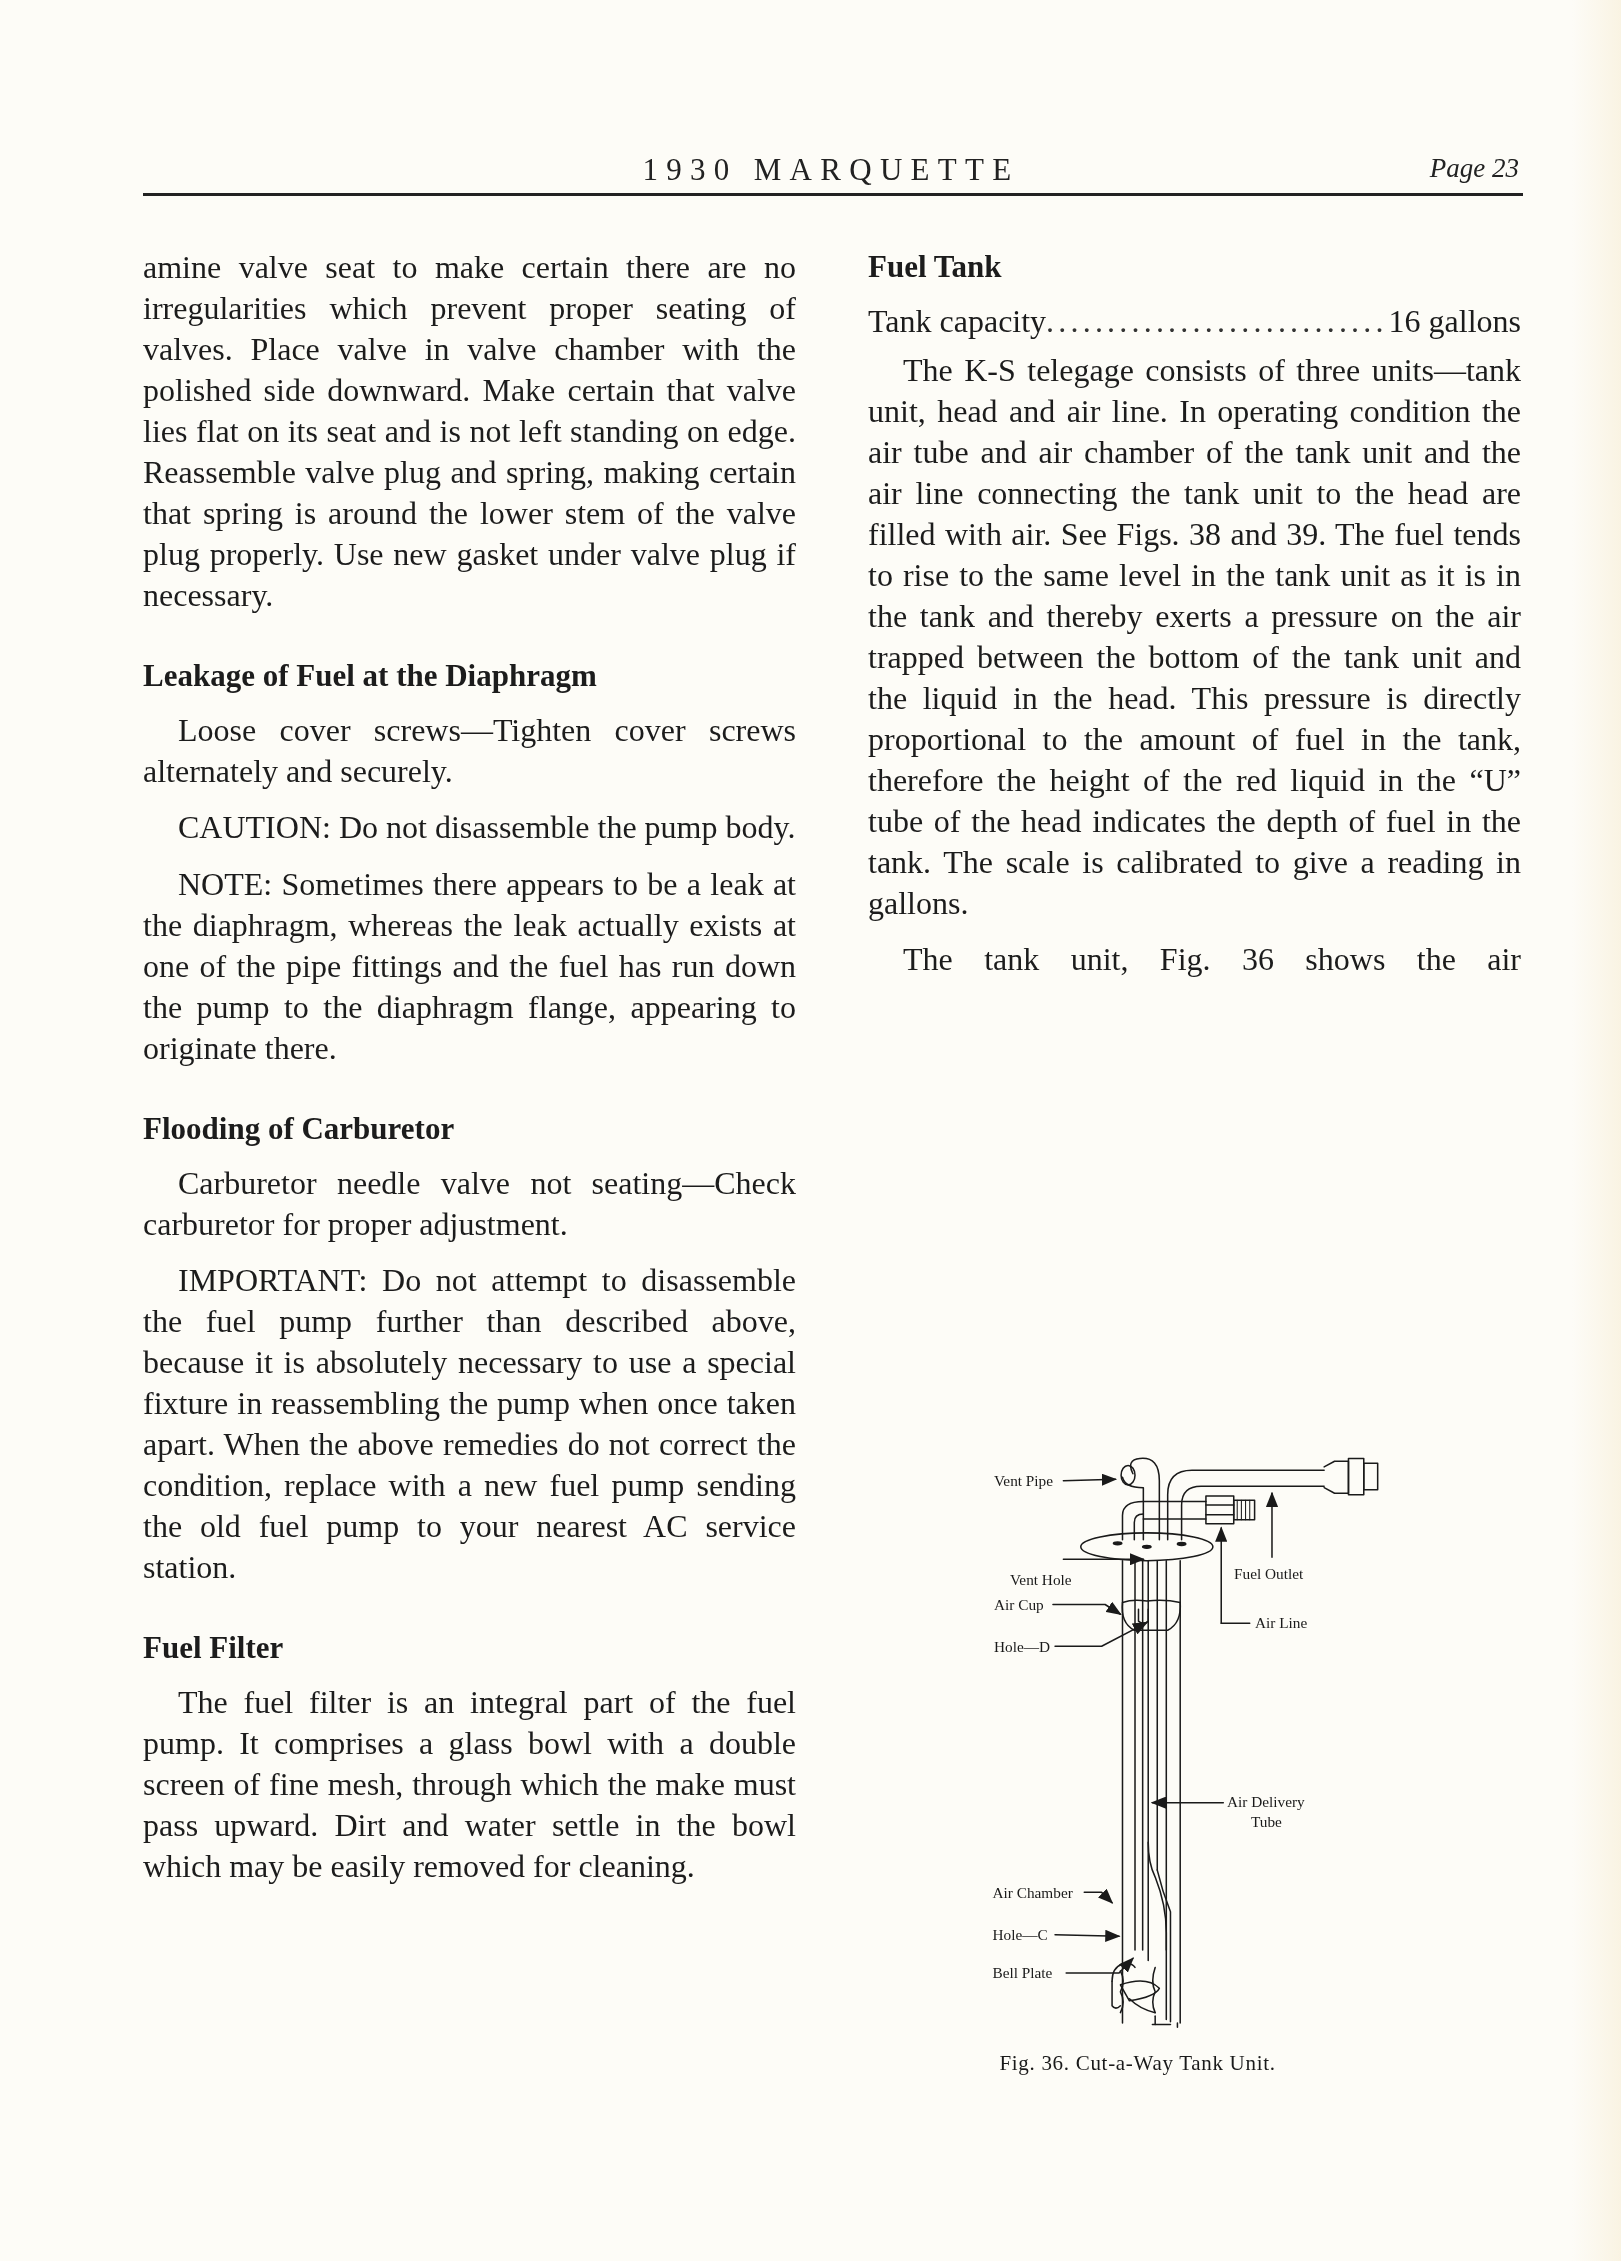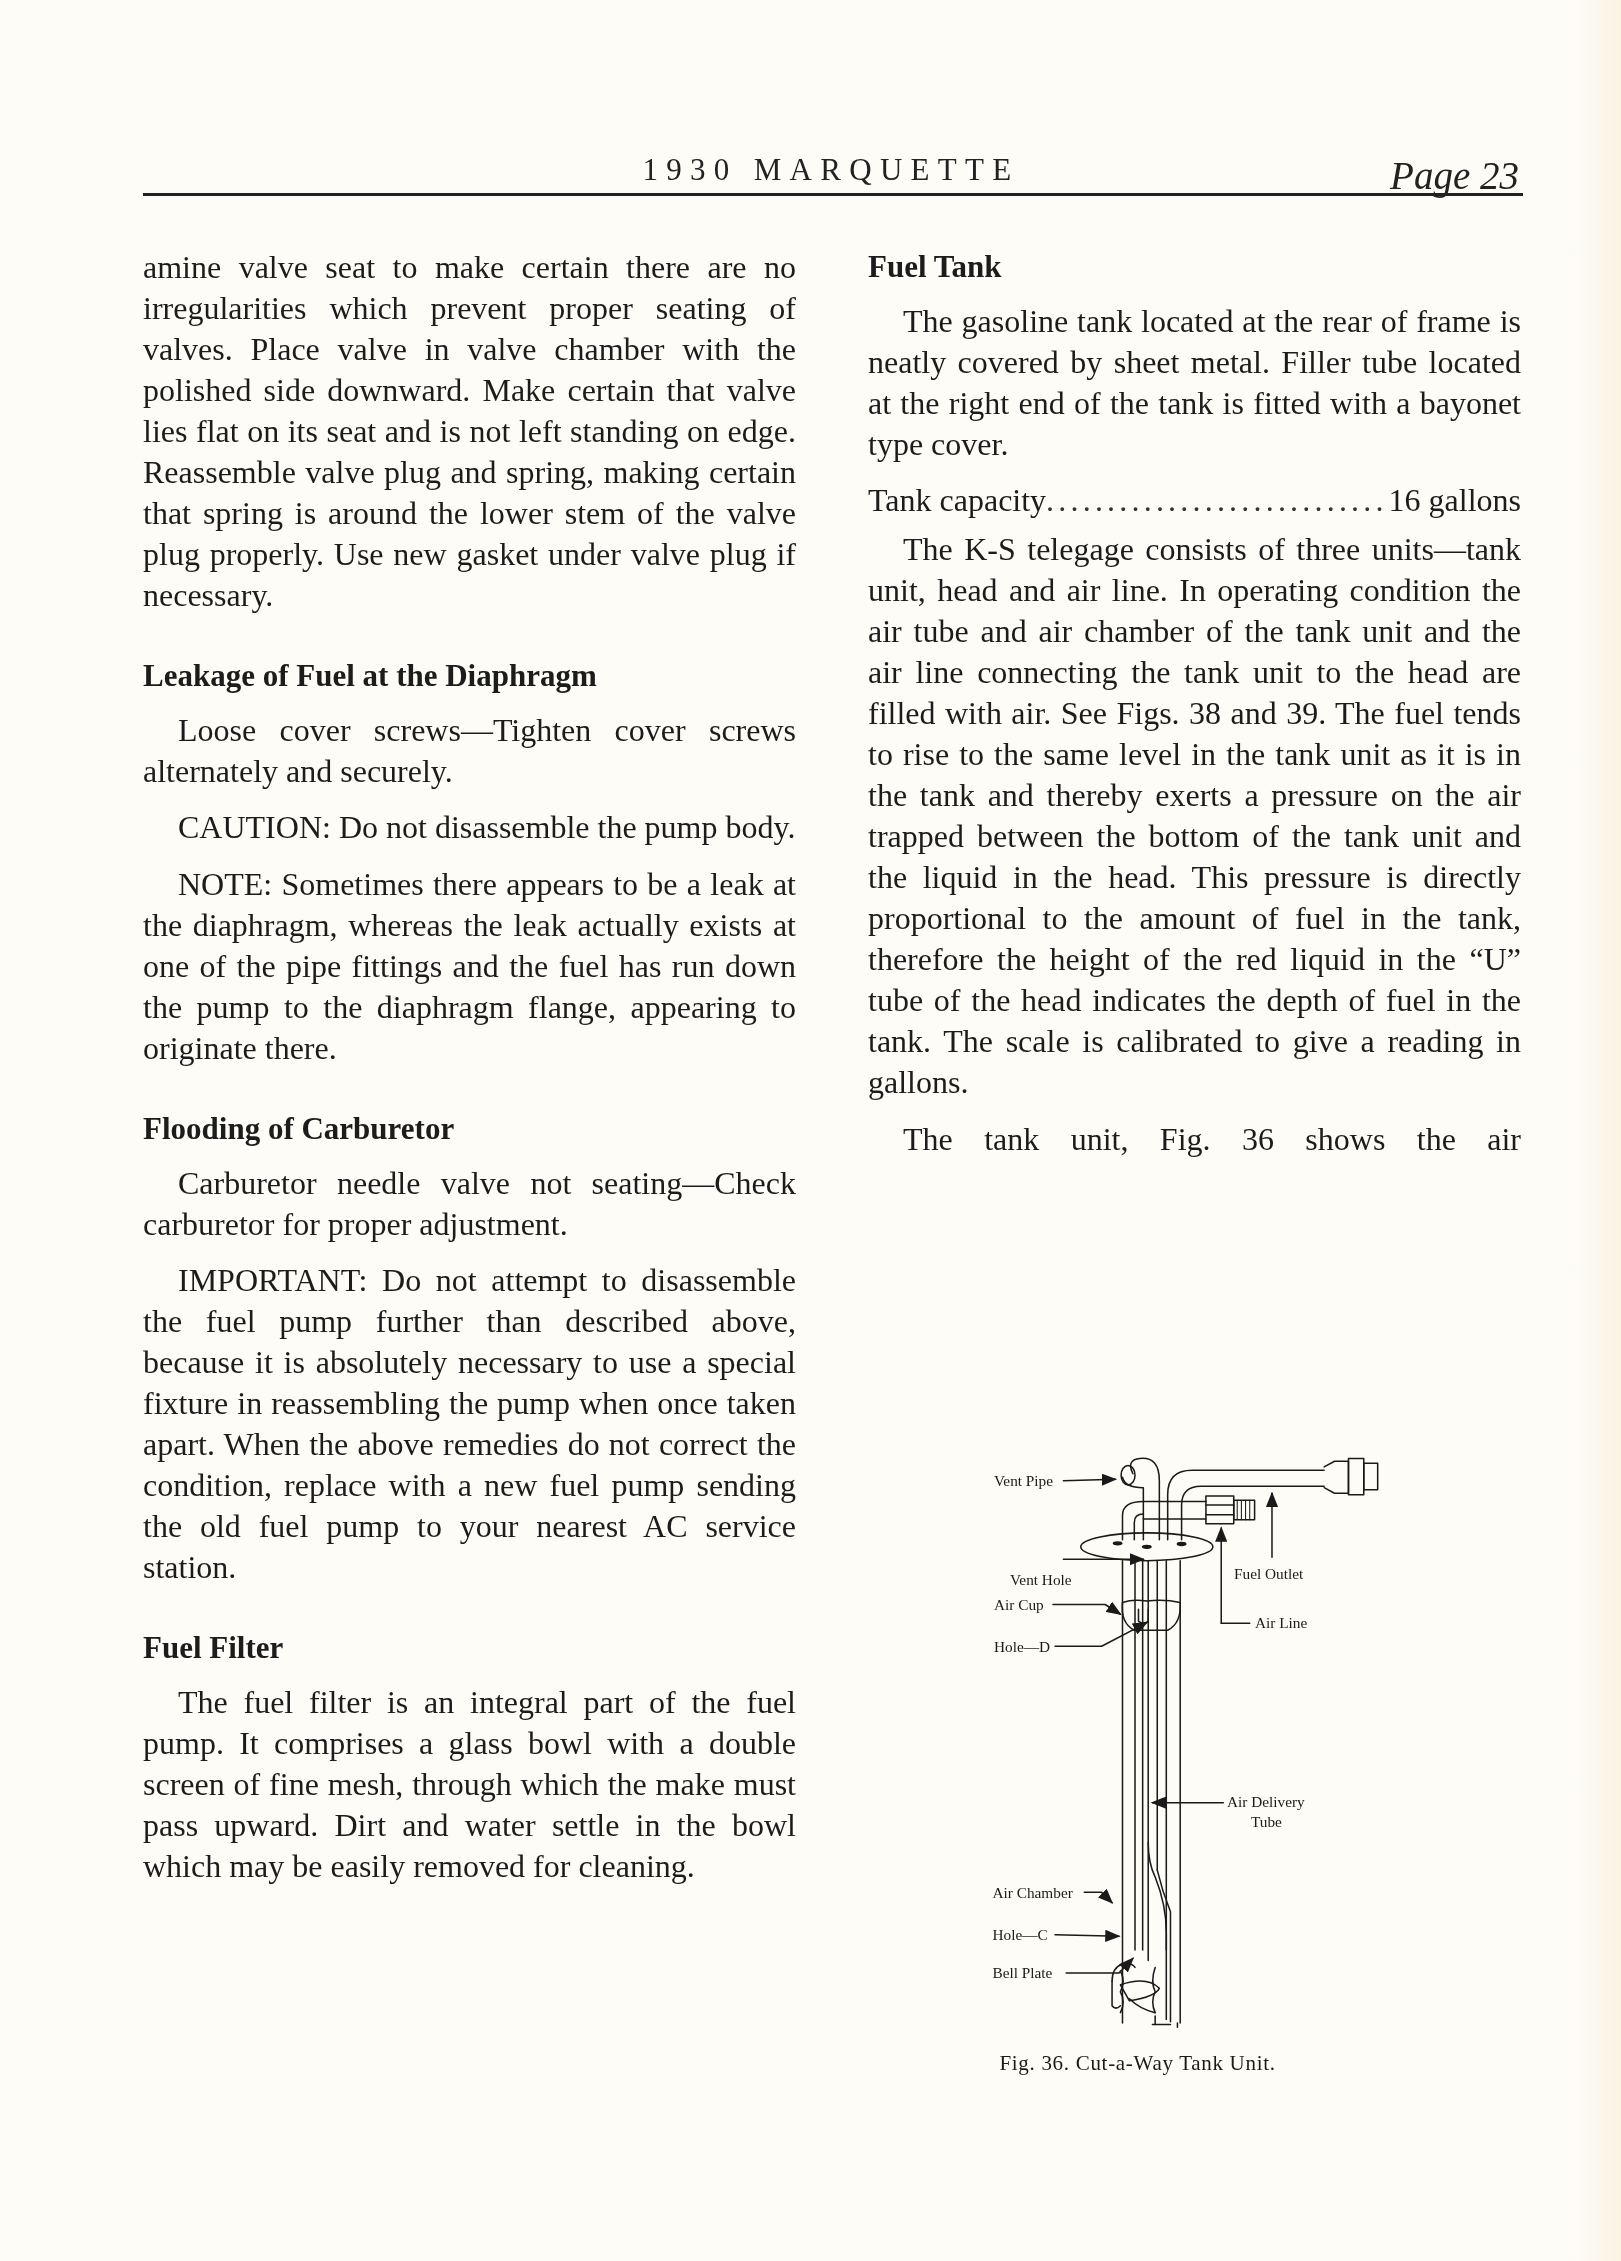--- a/index.html
+++ b/index.html
@@ -17,21 +17,21 @@
   }
   .header {
     position: absolute; left: 143px; top: 152px; width: 1376px; height: 42px;
   }
   .header-title {
     position: absolute; left: 0; right: 0; top: 0; text-align: center;
     font-size: 31px; letter-spacing: 8.3px; color: #222;
   }
   .header-page {
     position: absolute; right: 0; top: 1.4px;
-    font-size: 39px; font-style: italic; color: #222;
+    font-size: 27px; font-style: italic; color: #222;
   }
   .header-rule {
     position: absolute; left: 143px; top: 193px; width: 1380px; height: 2.8px; background: #222;
   }
   .col {
     position: absolute; top: 247px;
     font-size: 32px; line-height: 41px;
     text-align: justify;
   }
   .col-left { left: 143px; width: 653px; }
@@ -84,21 +84,20 @@
   <h2 class="spaced">Flooding of Carburetor</h2>
   <p>Carburetor needle valve not seating—Check carburetor for proper adjustment.</p>
   <p>IMPORTANT: Do not attempt to disassemble the fuel pump further than described above, because it is absolutely necessary to use a special fixture in reassembling the pump when once taken apart. When the above remedies do not correct the condition, replace with a new fuel pump sending the old fuel pump to your nearest AC service station.</p>
 
   <h2 class="spaced">Fuel Filter</h2>
   <p>The fuel filter is an integral part of the fuel pump. It comprises a glass bowl with a double screen of fine mesh, through which the make must pass upward. Dirt and water settle in the bowl which may be easily removed for cleaning.</p>
 </div>
 
 <div class="col col-right">
   <h2>Fuel Tank</h2>
-  <p>The gasoline tank located at the rear of frame is neatly covered by sheet metal. Filler tube located at the right end of the tank is fitted with a bayonet type cover.</p>
   <div class="spec-row">
     <span class="spec-label">Tank capacity</span>
     <span class="spec-dots">................................</span>
     <span class="spec-value">16 gallons</span>
   </div>
 
   <p>The K-S telegage consists of three units—tank unit, head and air line. In operating condition the air tube and air chamber of the tank unit and the air line connecting the tank unit to the head are filled with air. See Figs. 38 and 39. The fuel tends to rise to the same level in the tank unit as it is in the tank and thereby exerts a pressure on the air trapped between the bottom of the tank unit and the liquid in the head. This pressure is directly proportional to the amount of fuel in the tank, therefore the height of the red liquid in the “U” tube of the head indicates the depth of fuel in the tank. The scale is calibrated to give a reading in gallons.</p>
   <p style="text-align-last: justify;">The tank unit, Fig. 36 shows the air</p>
 </div>
 

